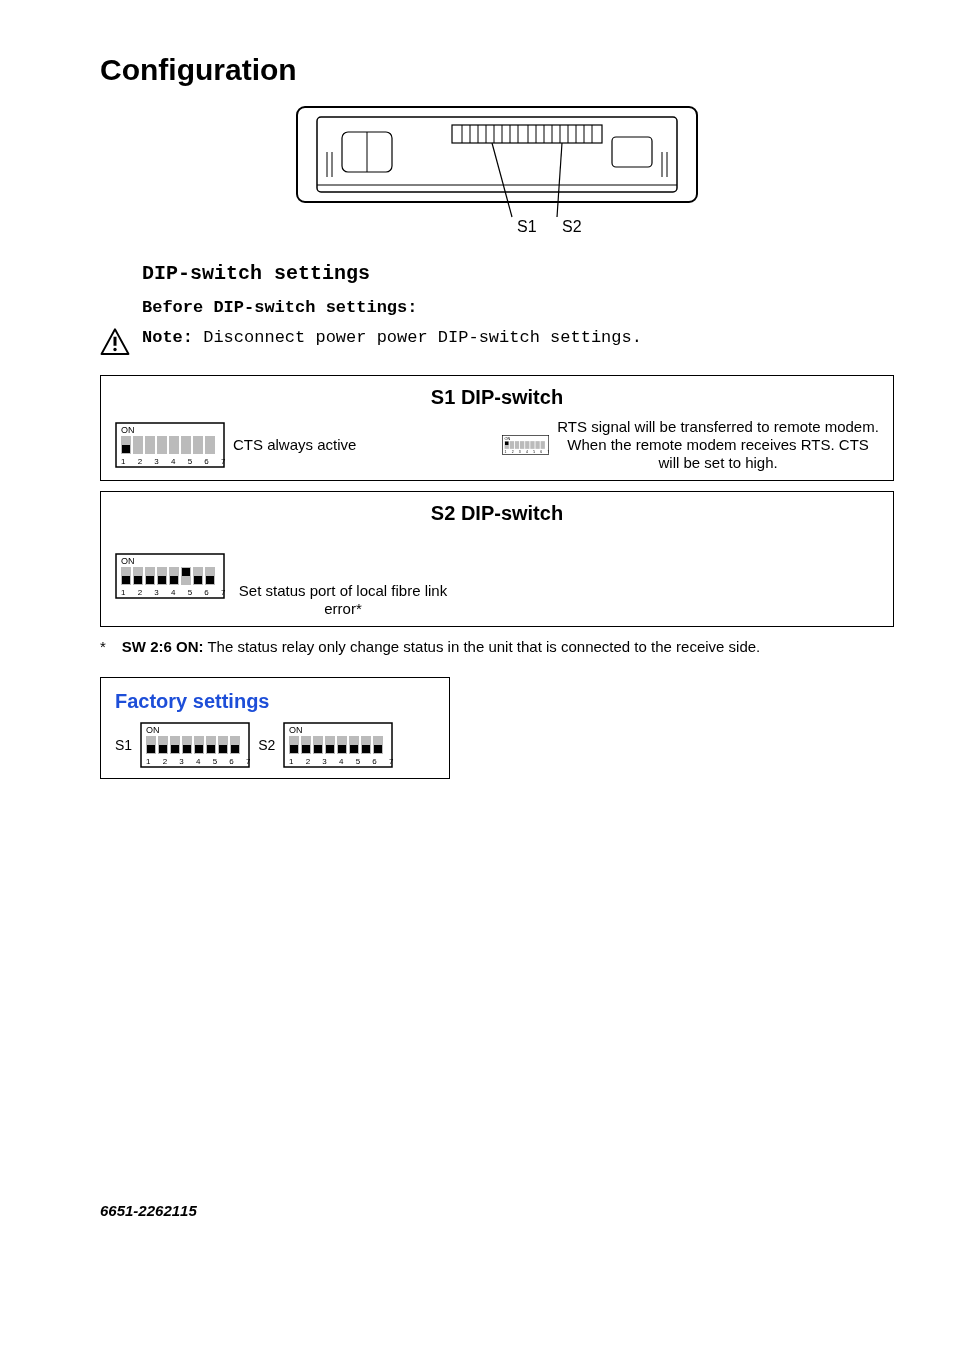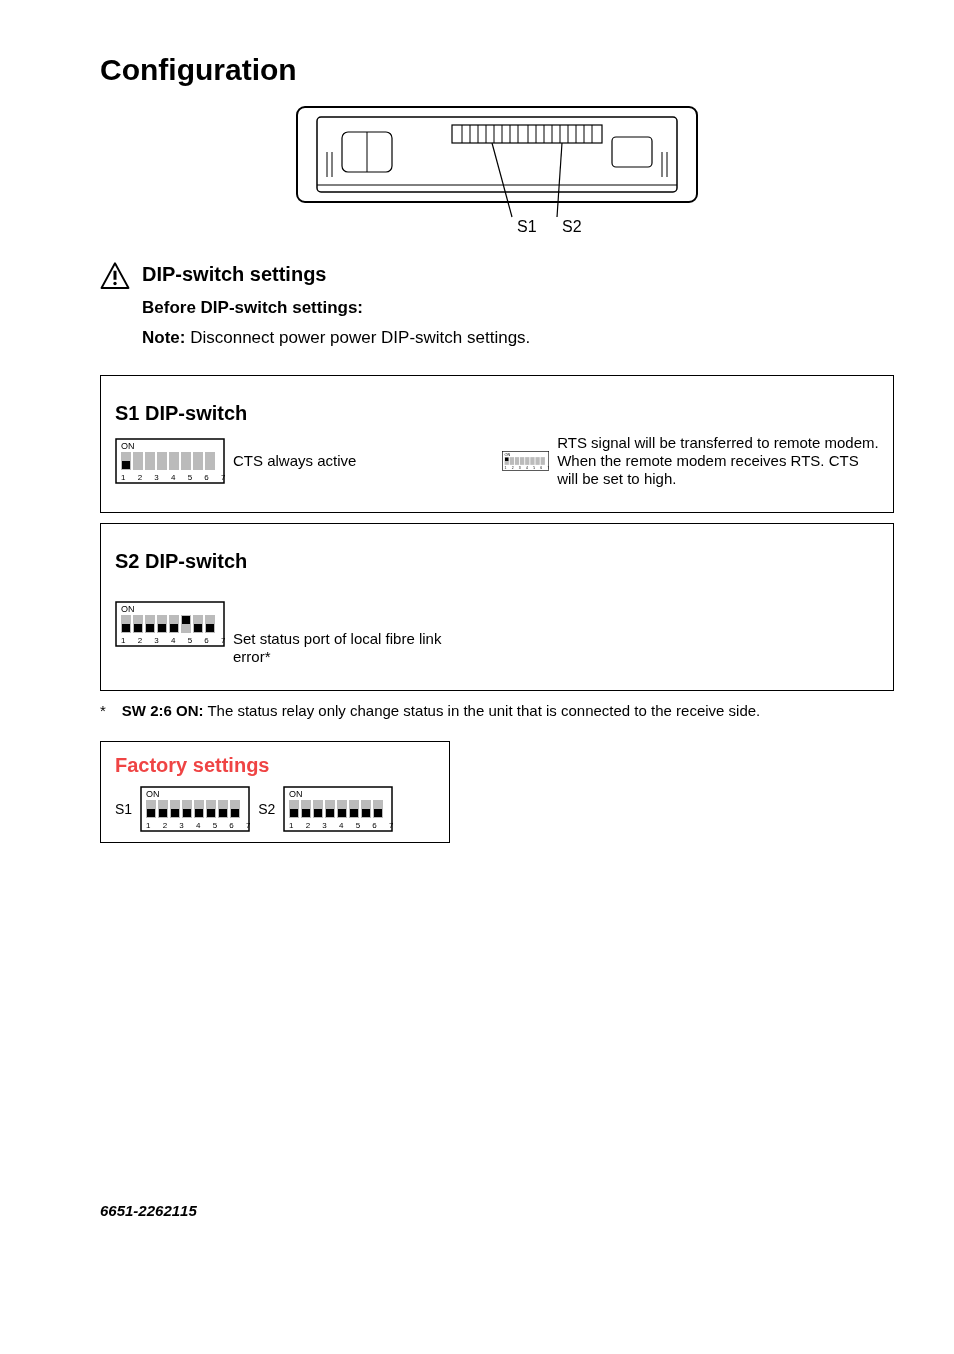--- a/index.html
+++ b/index.html
@@ -29,22 +29,23 @@
   }
   .device-figure {
     text-align: center;
     margin: 0 0 18px 0;
   }
   .device-figure svg {
     display: inline-block;
   }
   .warning-block {
     display: flex;
-    align-items: flex-start;
+    align-items: flex-end;
     margin-bottom: 18px;
+    font-family: Liberation Mono, monospace;
   }
   .warning-icon {
     width: 30px;
     height: 30px;
     flex: 0 0 30px;
     margin-right: 12px;
   }
   .warning-content {
     flex: 1;
   }
@@ -59,22 +60,23 @@
     margin: 0 0 8px 0;
   }
   .warning-text {
     margin: 0 0 8px 0;
   }
   .note {
     margin: 0 0 8px 0;
   }
   .config-box {
     border: 1.5px solid #000;
-    padding: 24px 14px;
+    padding: 8px 14px;
     margin-bottom: 10px;
+    text-align: center;
   }
   .config-title {
     font-size: 20px;
     font-weight: bold;
     margin: 0 0 8px 0;
   }
   .dip-row {
     display: flex;
     align-items: center;
     gap: 10px;
@@ -97,21 +99,21 @@
     margin-right: 16px;
   }
   .factory-box {
     border: 1.5px solid #000;
     padding: 10px 14px;
     width: 320px;
   }
   .factory-title {
     font-size: 20px;
     font-weight: bold;
-    color: #ef4444;
+    color: #1d4ed8;
     margin: 0 0 8px 0;
   }
   .factory-row {
     display: flex;
     align-items: center;
     gap: 8px;
   }
   .factory-label {
     font-size: 14px;
   }

